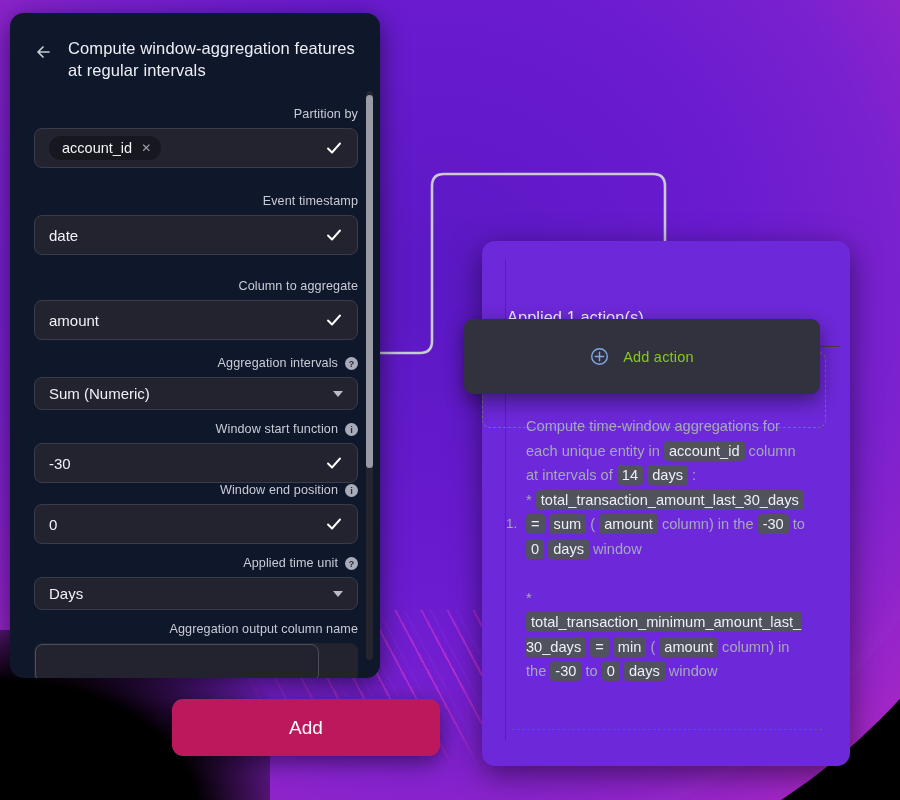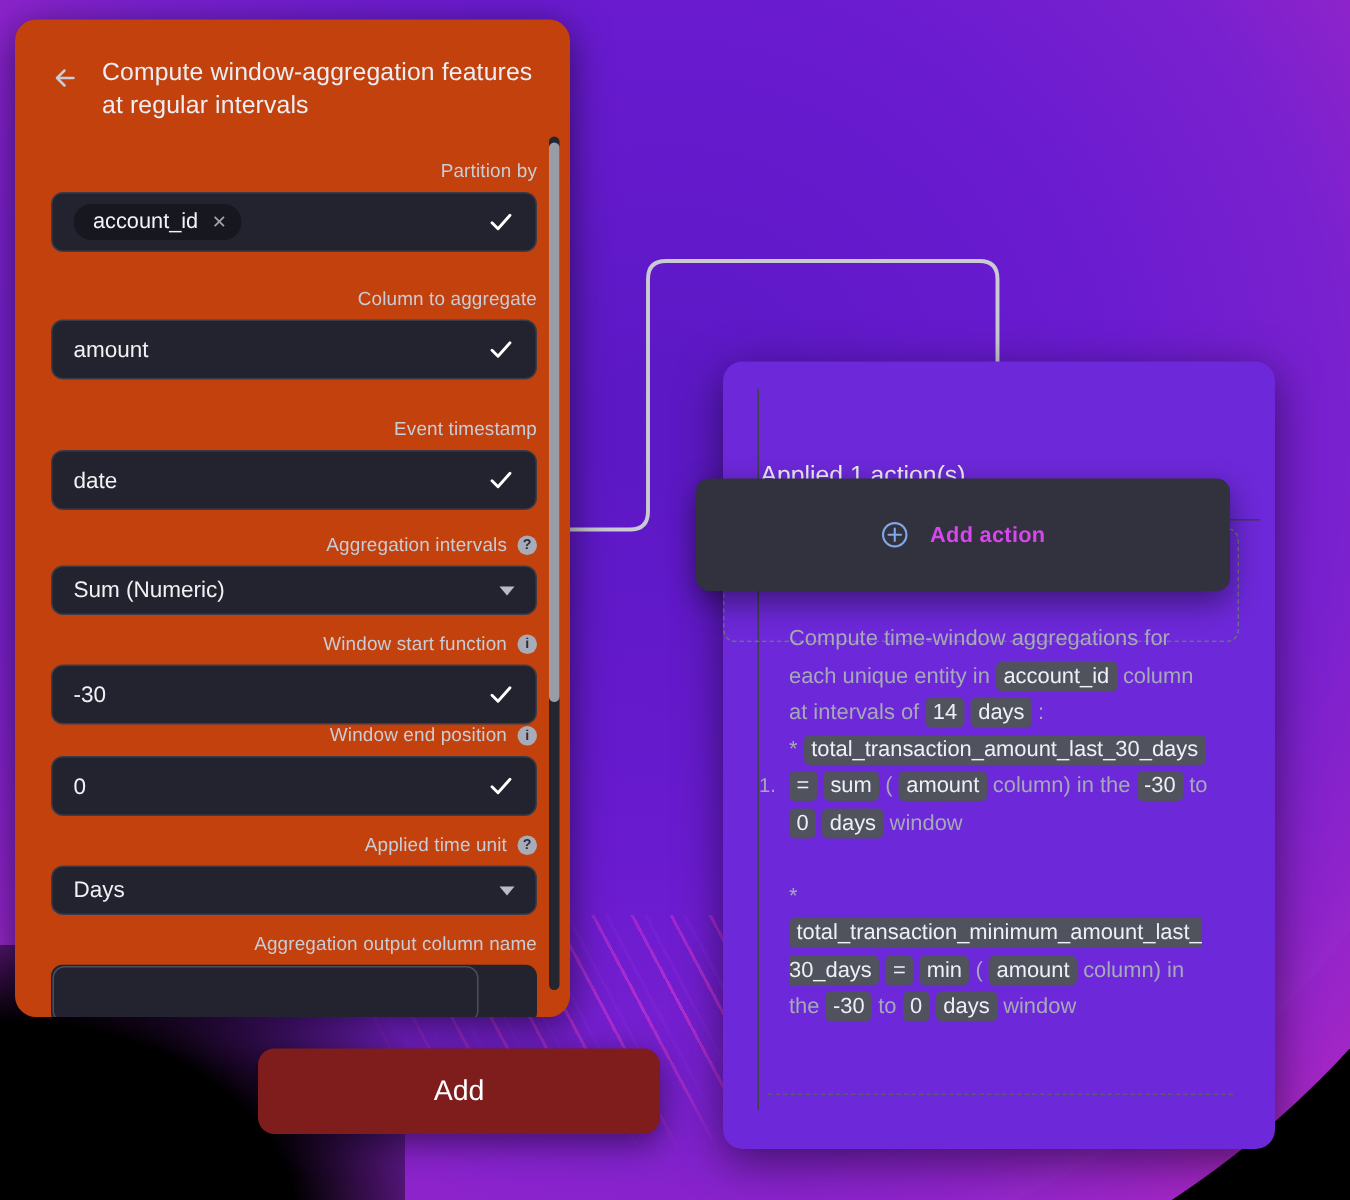--- a/index.html
+++ b/index.html
@@ -107,21 +107,21 @@
   }
 
   
   #connector { position: absolute; left: 0; top: 0; }
 
   
   #left-panel {
     position: absolute;
     left: 10px; top: 13px;
     width: 370px; height: 665px;
-    background: #c2410c;
+    background: #0f172a;
     border-radius: 14px;
     box-shadow: 0 6px 26px rgba(0,0,0,0.55);
     overflow: hidden;
   }
   .panel-head {
     display: flex;
     align-items: flex-start;
     gap: 14px;
     padding: 24px 22px 0 24px;
   }
@@ -248,21 +248,21 @@
     background: #9a9ca5;
     border-radius: 4px;
     cursor: pointer;
   }
 
   
   #add-button {
     position: absolute;
     left: 172px; top: 699px;
     width: 268px; height: 57px;
-    background: #7f1d1d;
+    background: #be185d;
     border: none;
     border-radius: 11px;
     color: #ffffff;
     font-size: 19px;
     font-family: "Liberation Sans", sans-serif;
     cursor: pointer;
     box-shadow: 0 6px 22px rgba(0,0,0,0.5);
   }
 
   
@@ -318,23 +318,23 @@
     border-radius: 9px;
     box-shadow: 0 7px 20px rgba(0,0,0,0.45);
     display: flex;
     align-items: center;
     justify-content: center;
     gap: 14px;
     cursor: pointer;
   }
   .plus-icon { width: 19px; height: 19px; flex: none; }
   .add-action-label {
-    color: #d946ef;
+    color: #84cc16;
     font-size: 14.5px;
-    font-weight: 700;
+    font-weight: 400;
     letter-spacing: 0.2px;
   }
 
   
   #desc {
     position: absolute;
     left: 44px; top: 173px;
     width: 282px;
     color: #a6a9b6;
     font-size: 14.6px;
@@ -398,38 +398,38 @@
             <span>account_id</span>
             <span class="chip-x">✕</span>
           </span>
         </div>
         <svg class="check" viewBox="0 0 18 18">
           <path d="M3 9.5 L7 13.5 L15 4.5" fill="none" stroke="#ffffff" stroke-width="1.9" stroke-linecap="round" stroke-linejoin="round"></path>
         </svg>
       </div>
     </div>
 
-    <div class="field" style="margin-top:24px">
-      <div class="field-label">
-        <span>Column to aggregate</span>
+    <div class="field" style="margin-top:26px">
+      <div class="field-label">
+        <span>Event timestamp</span>
       </div>
       <div class="control">
-        <div class="value">amount</div>
+        <div class="value">date</div>
         <svg class="check" viewBox="0 0 18 18">
           <path d="M3 9.5 L7 13.5 L15 4.5" fill="none" stroke="#ffffff" stroke-width="1.9" stroke-linecap="round" stroke-linejoin="round"></path>
         </svg>
       </div>
     </div>
 
-    <div class="field" style="margin-top:26px">
-      <div class="field-label">
-        <span>Event timestamp</span>
+    <div class="field" style="margin-top:24px">
+      <div class="field-label">
+        <span>Column to aggregate</span>
       </div>
       <div class="control">
-        <div class="value">date</div>
+        <div class="value">amount</div>
         <svg class="check" viewBox="0 0 18 18">
           <path d="M3 9.5 L7 13.5 L15 4.5" fill="none" stroke="#ffffff" stroke-width="1.9" stroke-linecap="round" stroke-linejoin="round"></path>
         </svg>
       </div>
     </div>
 
     <div class="field" style="margin-top:16px">
       <div class="field-label">
         <span>Aggregation intervals</span>
         <span class="hint-icon">?</span>

